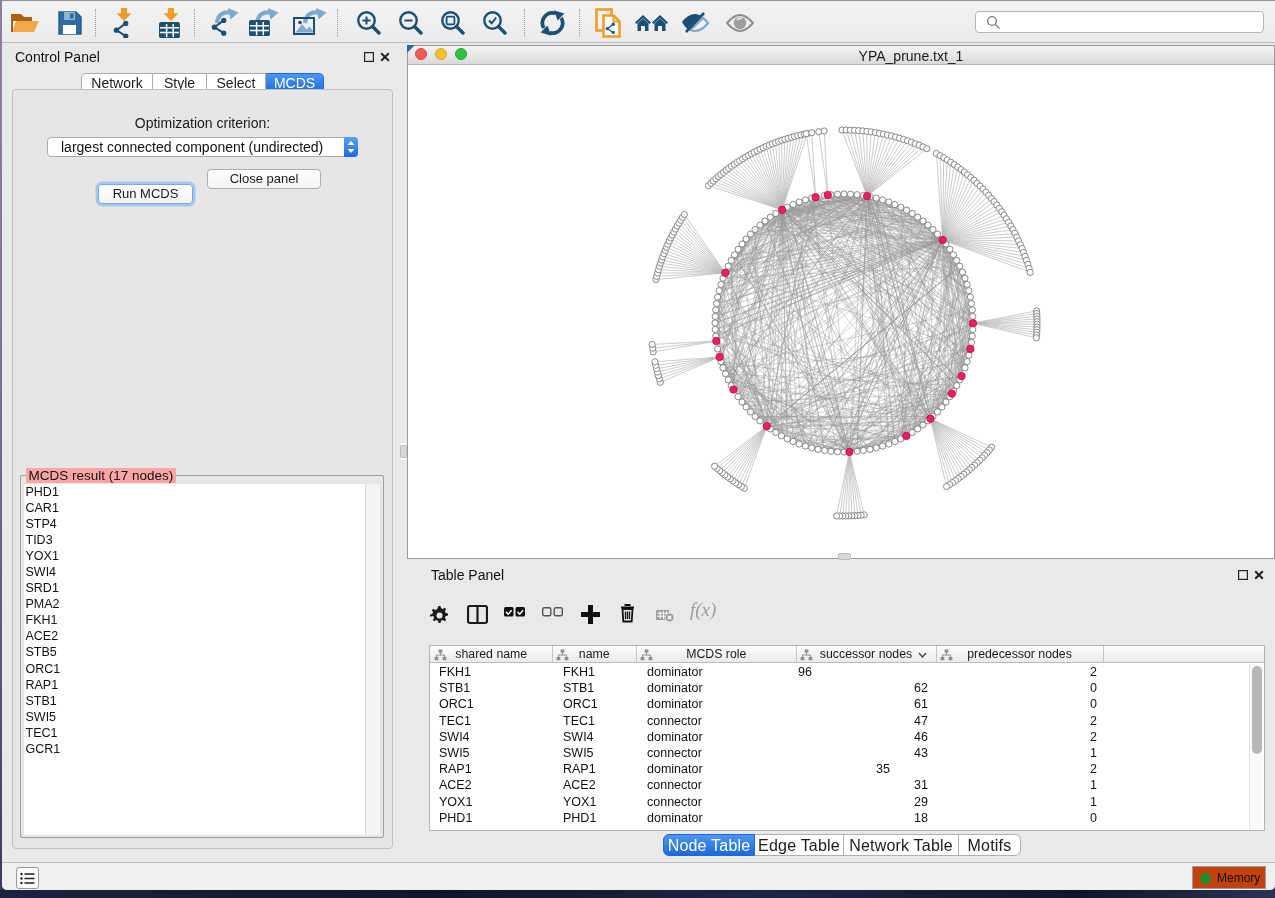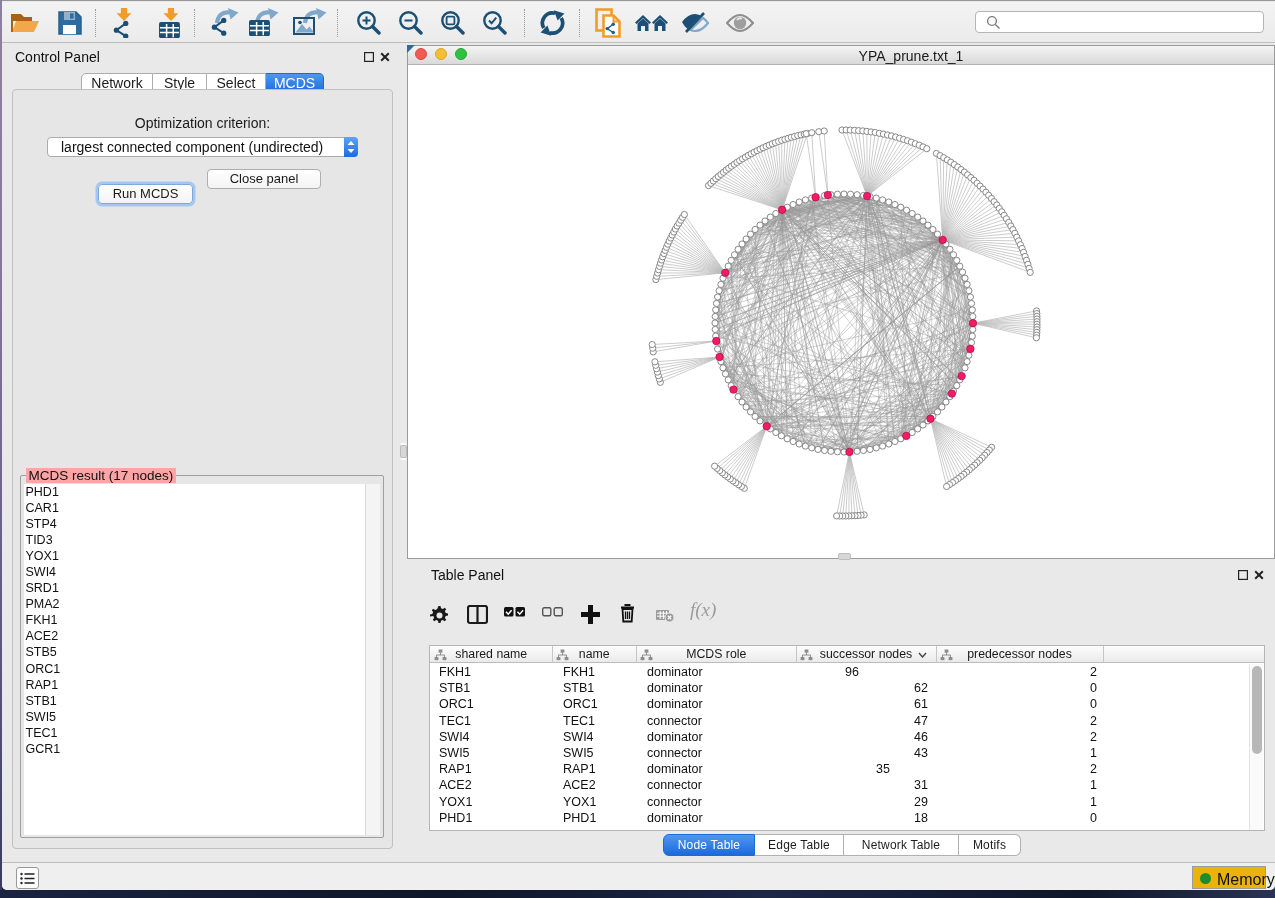--- a/index.html
+++ b/index.html
@@ -66,29 +66,29 @@
 #tbl{position:absolute;left:427px;top:644px;width:836px;height:186px;background:#fff;border:1px solid #b5b5b5}
 #thead{position:absolute;left:0;top:0;width:834px;height:17px;
  background:linear-gradient(#fdfdfd,#eaeaea);border-bottom:1px solid #bcbcbc;font-size:12.3px;color:#1a1a1a}
 .thcell{position:absolute;top:0;height:17px;border-right:1px solid #c6c6c6}
 .thcell .lbl{position:absolute;top:1px;width:100%;text-align:center}
 .trow{position:absolute;left:0;width:834px;height:16.2px;font-size:12.5px;color:#111}
 .trow span{position:absolute;top:1px}
 #tsb{position:absolute;right:1px;top:18px;width:14px;height:166px;background:#fafafa;border-left:1px solid #e3e3e3}
 #tsb-thumb{position:absolute;left:1.5px;top:2px;width:10px;height:88px;background:#b7b7b7;border-radius:5px}
 
-#bot-tabs{position:absolute;left:661px;top:833px;height:22px;display:flex;font-size:12px}
+#bot-tabs{position:absolute;left:661px;top:833px;height:22px;display:flex;font-size:16px}
 .bt{height:22px;line-height:21px;text-align:center;background:#fff;border:1px solid #b0b0b0;border-left:none;color:#1c1c1c;letter-spacing:0.2px}
 .bt.first{border-left:1px solid #b0b0b0;border-radius:6px 0 0 6px}
 .bt.last{border-radius:0 6px 6px 0}
 .bt.sel{background:linear-gradient(#4f97ef,#1c69dd);color:#fff;border-color:#1c69dd}
 
 #statusbar{position:absolute;left:0;top:861px;width:1273px;height:29px;background:#efefef;border-top:1px solid #bcbcbc}
 #sb-icon{position:absolute;left:14px;top:4px;width:23px;height:22px;background:#fdfdfd;border:1px solid #999;border-radius:3px}
-#mem-btn{position:absolute;right:9px;top:3px;width:74px;height:23px;background:#eab308;border:1px solid #9c9c9c;font-size:16px;color:#111}
+#mem-btn{position:absolute;right:9px;top:3px;width:74px;height:23px;background:#c2410c;border:1px solid #9c9c9c;font-size:12px;color:#111}
 #mem-dot{position:absolute;left:7px;top:5.5px;width:11px;height:11px;border-radius:50%;background:#1d8d2c}
 #mem-txt{position:absolute;left:24px;top:3.5px}
 </style></head>
 <body>
 <div id="wall-bottom"></div>
 <div id="win">
 <div id="toolbar">
       <div class="tsep" style="left:93px"></div>
       <div class="tsep" style="left:192px"></div>
       <div class="tsep" style="left:335px"></div>
@@ -706,21 +706,21 @@
             <rect x="0.6" y="8" width="3.8" height="3.2" fill="#8d8d8d"></rect>
             <rect x="8.6" y="8" width="3.8" height="3.2" fill="#8d8d8d"></rect>
           </svg>
           <div class="lbl">predecessor nodes</div>
         </div>
       </div>
       <div class="trow" style="top:18.0px">
         <span style="left:9px">FKH1</span>
         <span style="left:133px">FKH1</span>
         <span style="left:217px">dominator</span>
-        <span style="left:357px;width:130px;text-align:center">96</span>
+        <span style="left:368px;width:130px;text-align:left">96</span>
         <span style="left:508px;width:159px;text-align:right">2</span>
       </div>
       <div class="trow" style="top:34.2px">
         <span style="left:9px">STB1</span>
         <span style="left:133px">STB1</span>
         <span style="left:217px">dominator</span>
         <span style="left:368px;width:130px;text-align:right">62</span>
         <span style="left:508px;width:159px;text-align:right">0</span>
       </div>
       <div class="trow" style="top:50.4px">

